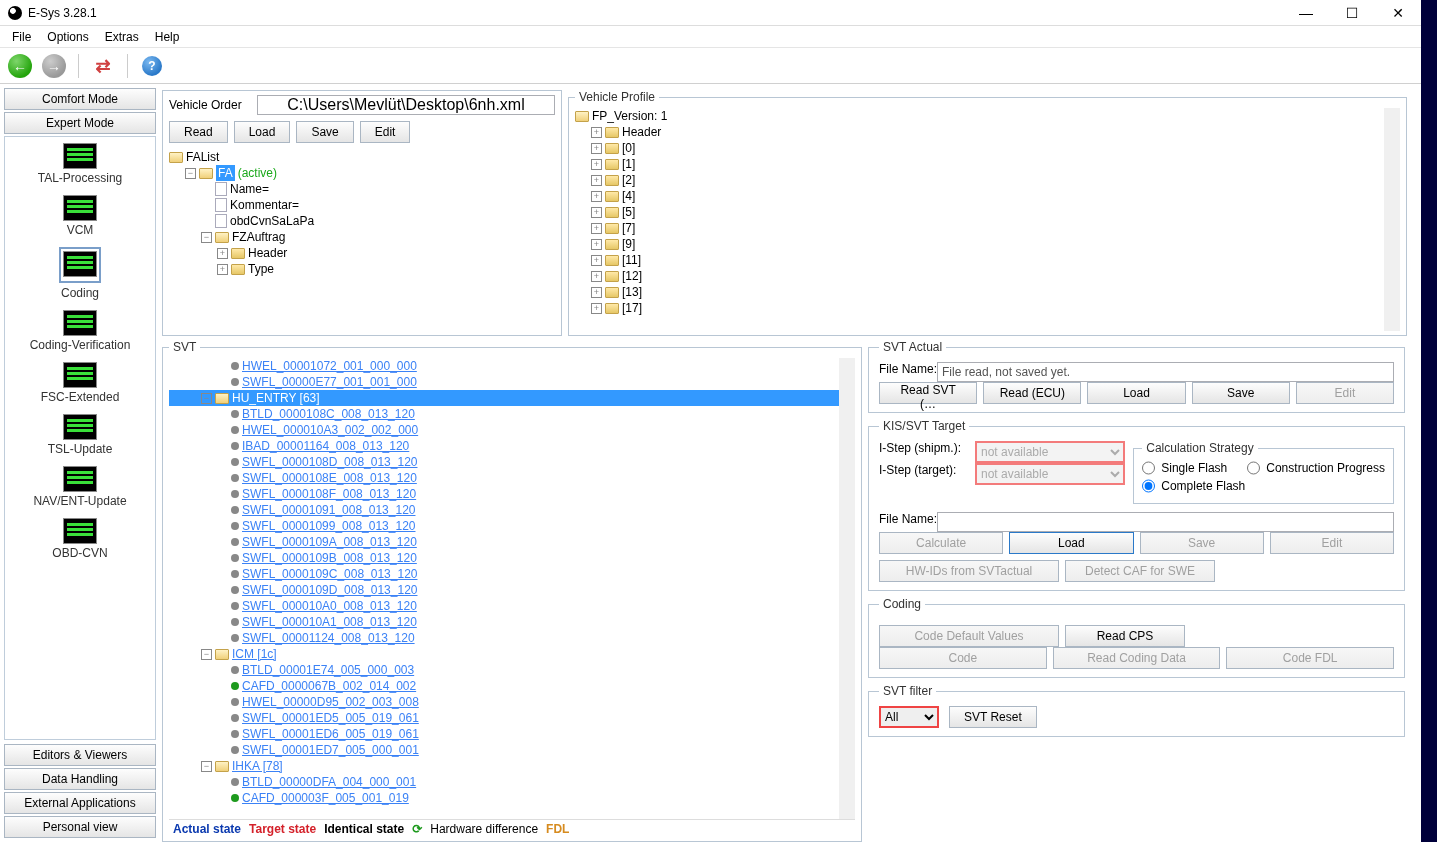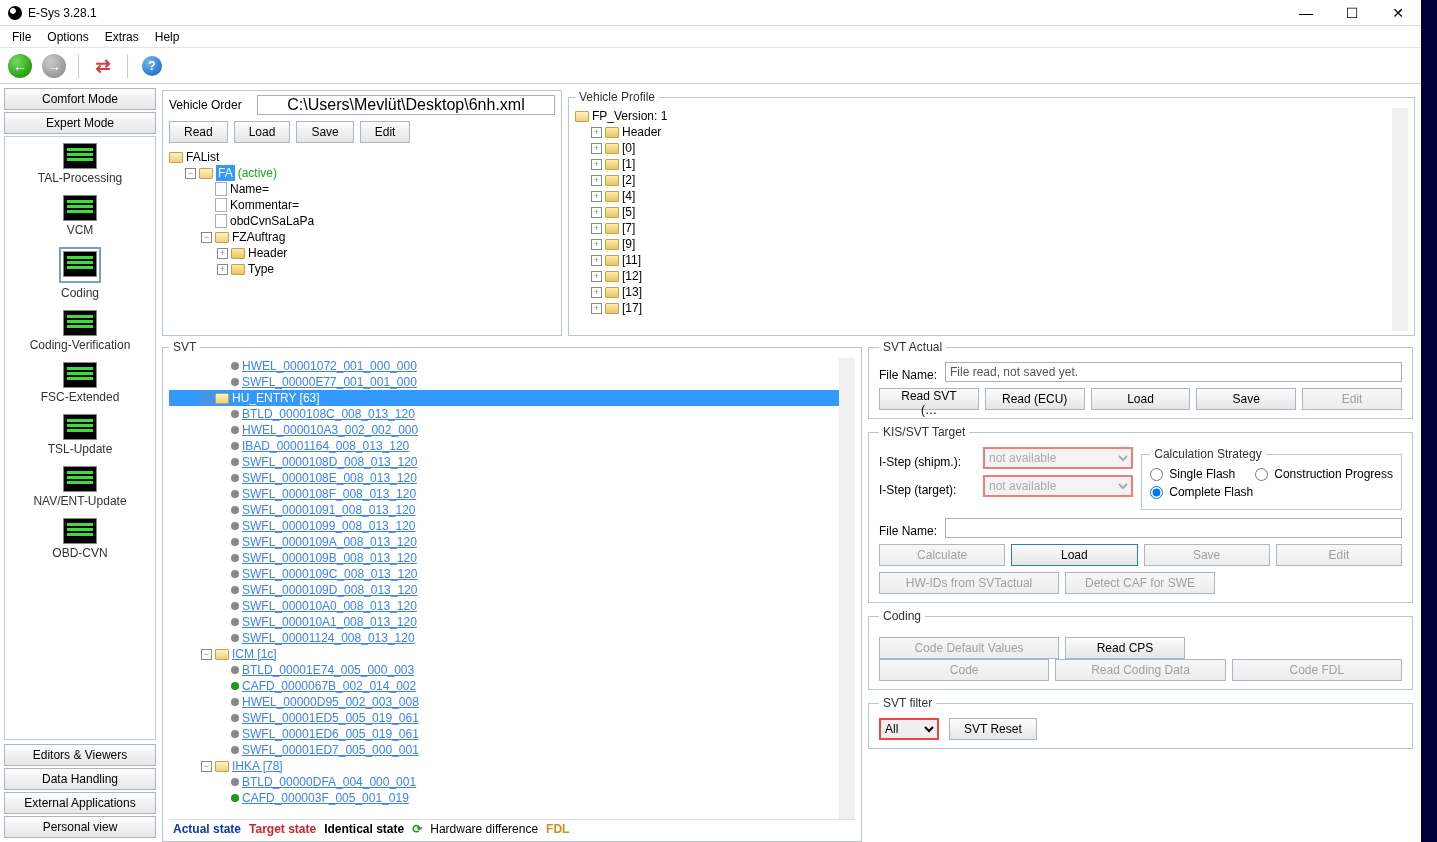--- a/index.html
+++ b/index.html
@@ -27,21 +27,21 @@
 .side { width: 160px; padding: 4px; display: flex; flex-direction: column; gap: 2px; }
 .side-btn { display:block; width: 100%; height: 22px; background: linear-gradient(#fdfdfd,#e5e5e5); border: 1px solid #aab6c3; font-size: 12px; cursor:pointer; }
 .side-tools { flex: 1; overflow-y: auto; overflow-x: auto; border: 1px solid #bfcddb; padding: 6px 2px; }
 .tool { text-align: center; margin-bottom: 10px; cursor: pointer; }
 .tool .ticon { width: 34px; height: 26px; margin: 0 auto 2px; background: #000; border: 1px solid #888; position: relative; }
 .tool .ticon::after { content:""; position:absolute; left:3px; right:3px; top:4px; height:3px; background:#3ae03a; box-shadow: 0 5px 0 #3ae03a, 0 10px 0 #3ae03a; }
 .tool.selected .twrap { border: 2px solid #7a9ec9; padding: 2px; display:inline-block; background:#fff; }
 .tool .tlabel { font-size: 12px; color: #333; }
 .side-bottom { display:flex; flex-direction:column; gap: 2px; margin-top: 2px; }
 
-.main { flex: 1; padding: 6px 6px 0 2px; display: flex; flex-direction: column; gap: 4px; overflow:hidden; }
+.main { flex: 1; padding: 6px 14px 0 2px; display: flex; flex-direction: column; gap: 4px; overflow:hidden; }
 
 .toprow { display: flex; gap: 6px; height: 246px; }
 fieldset.box { border: 1px solid #b8c6d4; padding: 4px 6px; position: relative; }
 legend { padding: 0 4px; font-size: 12px; color: #333; }
 
 .vo { flex: 0 0 400px; }
 .vo .row1 { display: flex; align-items:center; gap: 8px; margin-bottom: 6px; }
 .vo .row1 .lbl { width: 80px; }
 .vo .row1 input { flex:1; height: 20px; border: 1px solid #abadb3; padding: 0 4px; font-size: 16px; text-align: center; }
 .vo .row2 { display: flex; gap: 6px; margin-bottom: 6px; }
@@ -68,34 +68,34 @@
 .svtlegend { height: 18px; padding-left: 4px; display:flex; gap: 8px; align-items:center; border-top: 1px solid #ddd; font-weight:bold; }
 .blue { color:#0a39af; }
 .red { color:#d4212a; }
 .green { color:#1e9a1e; }
 .orange { color:#d68b1f; }
 .bullet { width:8px; height:8px; border-radius:50%; background:#888; flex-shrink:0; }
 .bullet.ok { background:#1e9a1e; }
 
 .right { flex:1; display:flex; flex-direction:column; gap: 6px; overflow-y:auto; padding-right:2px; }
 .right fieldset.box { padding: 8px 10px; }
-.frow { display:flex; align-items:flex-end; gap: 8px; margin-bottom: 6px; }
+.frow { display:flex; align-items:flex-start; margin-bottom: 0; }
 .frow .lbl { font-size:12px; }
 .txt { flex:1; height: 20px; border: 1px solid #abadb3; padding: 0 4px; font-size:12px; background:#fff; }
 .txt[readonly] { background:#fff; color:#555; }
 .bgrid { display:flex; gap: 6px; flex-wrap:wrap; }
 .bgrid .btn { flex: 1 0 90px; }
 select { height:22px; border:2px solid #ef4444; font-size:12px; }
 select:disabled { background:#eee; color:#888; }
 
 .kis-row { display:flex; gap: 8px; }
 .kis-left { flex:1; }
 .kis-left .frow .lbl { width: 96px; }
 .calcbox { border: 1px solid #b8c6d4; padding: 6px 8px; }
-.radio-row { display:flex; align-items:center; gap: 6px; margin-bottom:4px; font-size:12px; }
+.radio-row { display:flex; gap: 6px; margin-bottom:4px; font-size:12px; }
 
 .chk { display:flex; align-items:center; gap:6px; font-size:12px; }
 .chk input { width:14px; height:14px; }
 
 .svtfilter { display:flex; align-items:center; gap:10px; }
 
 .tree .row .link { color:#3b82f6;text-decoration:underline; }
 .tree .row.selrow { background:#3399ff; color:#fff; }
 .ind1 { padding-left:16px; } .ind2 { padding-left:32px; } .ind3 { padding-left:48px; }
 </style>

